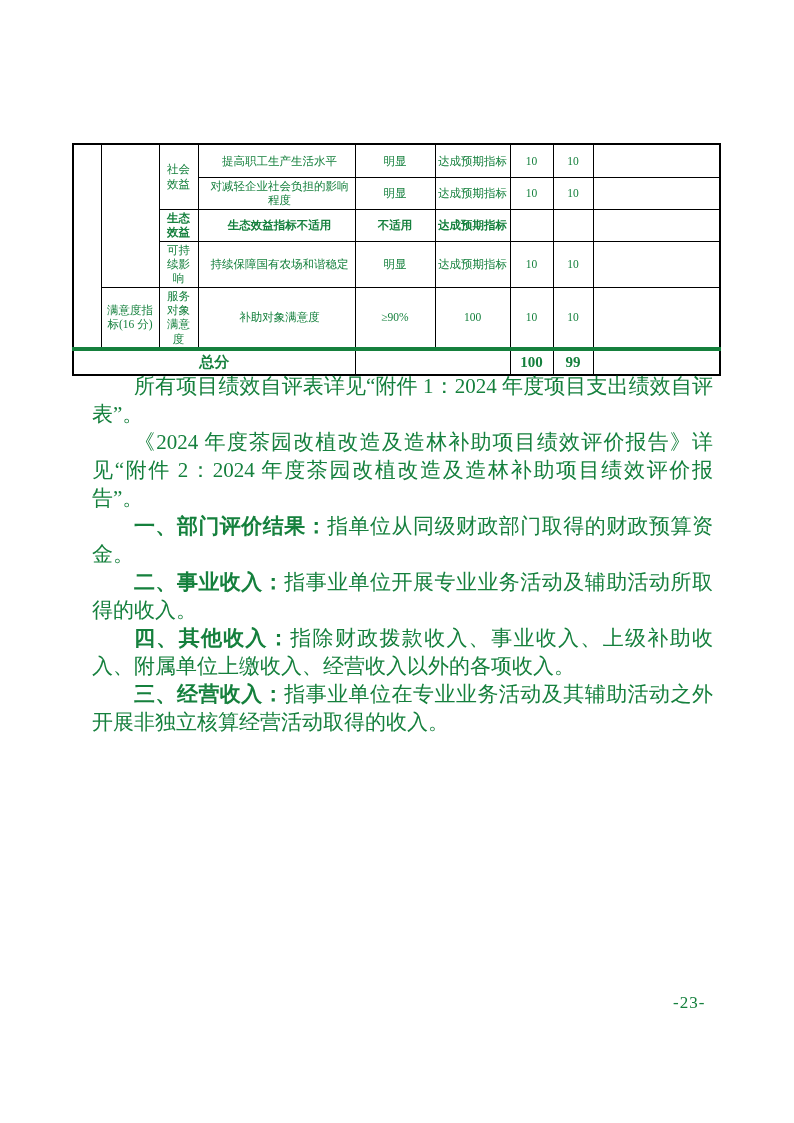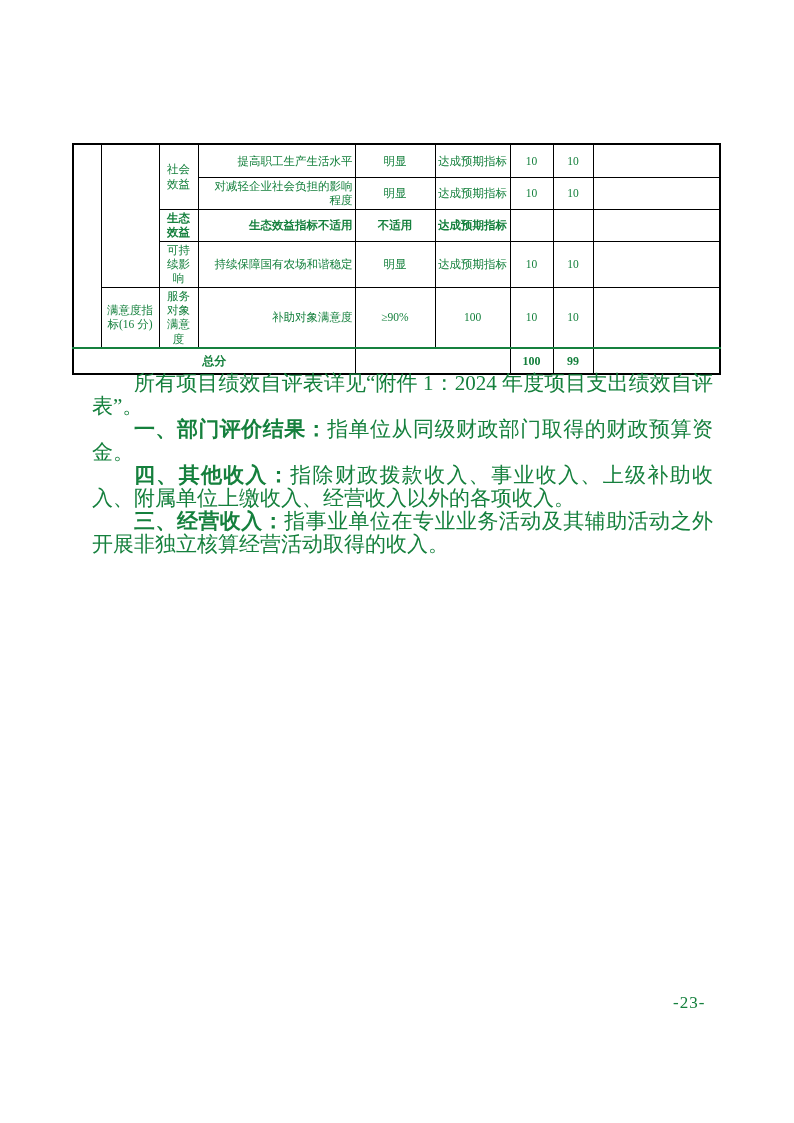--- a/index.html
+++ b/index.html
@@ -28,50 +28,50 @@
   table.perf td {
     border: 1px solid #000;
     font-size: 11.5px;
     line-height: 1.25;
     text-align: center;
     vertical-align: middle;
     padding: 1px 2px;
     overflow: hidden;
   }
   table.perf td.ind {
-    text-align: right;
+    text-align: center;
     padding-left: 8px;
     margin-top: 6px;
   }
   table.perf td.grp,
   table.perf td.grp2 {
     white-space: pre-line;
     padding: 1px 1px;
   }
   tr.r1 { height: 33px; }
   tr.r2 { height: 32px; }
   tr.r3 { height: 32px; font-weight: bold; }
   tr.r4 { height: 44px; }
   tr.r5 { height: 58px; }
   tr.r6 { height: 26px; }
   tr.r6 td {
-    border-top: 2px solid #15803d;
+    border-top: 4px solid #15803d;
     font-weight: bold;
-    font-size: 12px;
+    font-size: 15px;
     margin-left: 24px;
   }
 
   
   .textblock {
     position: absolute;
     left: 92px;
     top: 372px;
     width: 621px;
     font-size: 21px;
-    line-height: 23px;
+    line-height: 28px;
     text-align: justify;
     text-justify: inter-character;
   }
   .textblock p {
     margin: 0;
     text-indent: 2em;
   }
   .textblock p.bold-heading {
     font-weight: bold;
   }
@@ -169,20 +169,22 @@
       <td colspan="2"></td>
       <td>100</td>
       <td>99</td>
       <td></td>
     </tr>
   </tbody>
     </table>
 
   <div class="textblock">
     <p>所有项目绩效自评表详见“附件 1：2024 年度项目支出绩效自评表”。</p>
+    <p>《2024 年度茶园改植改造及造林补助项目绩效评价报告》详见“附件 2：2024 年度茶园改植改造及造林补助项目绩效评价报告”。</p>
     <p><span class="term-label">一、部门评价结果：</span><span>指单位从同级财政部门取得的财政预算资金。</span></p>
+    <p><span class="term-label">二、事业收入：</span><span>指事业单位开展专业业务活动及辅助活动所取得的收入。</span></p>
     <p><span class="term-label">四、其他收入：</span><span>指除财政拨款收入、事业收入、上级补助收入、附属单位上缴收入、经营收入以外的各项收入。</span></p>
     <p><span class="term-label">三、经营收入：</span><span>指事业单位在专业业务活动及其辅助活动之外开展非独立核算经营活动取得的收入。</span></p>
   </div>
 
   <div class="pagenum">-23-</div>
 
 </div>
 
 </body></html>

